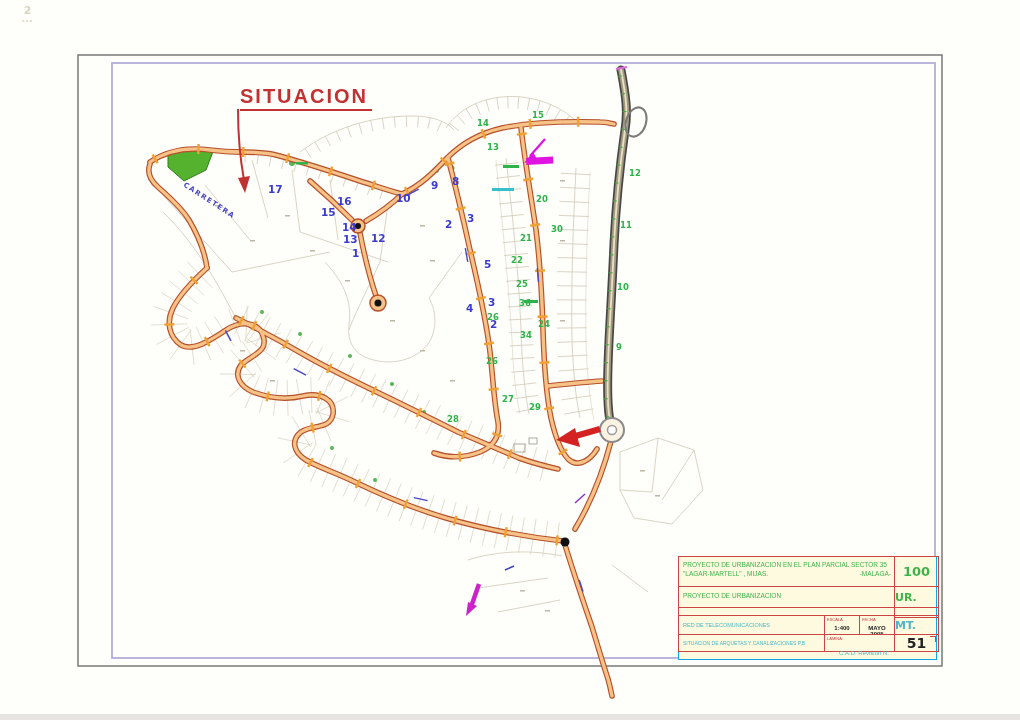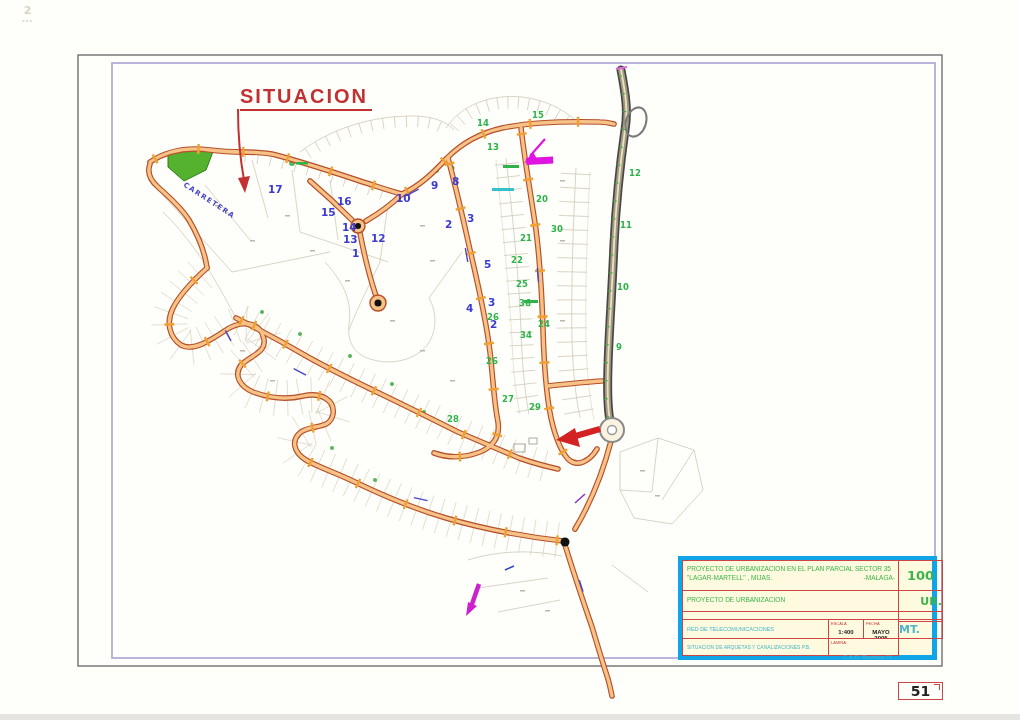--- a/index.html
+++ b/index.html
@@ -22,40 +22,40 @@
   .road{fill:none;stroke:#b5502a;stroke-width:5.6;stroke-linecap:round;stroke-linejoin:round;}
   .roadfill{fill:none;stroke:#f6c287;stroke-width:3.3;stroke-linecap:round;stroke-linejoin:round;}
   .hwy-case{fill:none;stroke:#474747;stroke-width:9;stroke-linecap:round;}
   .hwy-body{fill:none;stroke:#a39a7e;stroke-width:5.6;stroke-linecap:round;}
   .hwy-mid {fill:none;stroke:#e9e2c9;stroke-width:1.8;stroke-linecap:round;}
   .lbl-blue{font:bold 10.5px "DejaVu Sans",sans-serif;fill:#3b3bd1;}
   .lbl-green{font:bold 8.5px "DejaVu Sans",sans-serif;fill:#2eb34a;}
   .lbl-road{font:bold 7px "DejaVu Sans",sans-serif;fill:#4646c8;letter-spacing:1.5px;}
   
   #titleblock{position:absolute;left:678px;top:556px;width:259px;height:104px;background:#fdfadf;
-              border:5px solid #0ea5e9;box-sizing:border-box;font-family:"Liberation Sans",sans-serif;}
+              border:1px solid #0ea5e9;box-sizing:border-box;font-family:"Liberation Sans",sans-serif;}
   #titleblock .cell{position:absolute;box-sizing:border-box;border:1px solid #cc4444;overflow:hidden;}
   .tb-green{color:#3cb44a;}
   .tb-cyan{color:#4ab8c8;}
   .tb-red{color:#cc4444;}
-  .tb-black{color:#222;margin-top:44px;}
+  .tb-black{color:#222;}
   #tb-r1{left:-1px;top:-1px;width:217px;height:31px;padding:3px 3px 0 4px;font-size:6.5px;line-height:9px;}
   #tb-r1 .right{float:right;}
   #tb-r2{left:-1px;top:29px;width:217px;height:22px;padding:5px 0 0 4px;font-size:6.5px;}
   #tb-gap{left:-1px;top:50px;width:261px;height:9px;}
   #tb-r3{left:-1px;top:58px;width:147px;height:20px;padding:6px 0 0 4px;font-size:5.5px;}
   #tb-r4{left:-1px;top:77px;width:147px;height:18px;padding:5px 0 0 4px;font-size:5px;}
   #tb-escala{left:145px;top:58px;width:36px;height:20px;font-size:4px;padding:1px 2px;}
   #tb-fecha{left:180px;top:58px;width:36px;height:20px;font-size:4px;padding:1px 2px;}
   #tb-lamina{left:145px;top:77px;width:71px;height:18px;font-size:4px;padding:1px 2px;}
   .tb-val{display:block;text-align:center;font-size:6px;font-weight:bold;margin-top:3px;}
   #tb-c100{left:215px;top:-1px;width:45px;height:31px;font:bold 13px "DejaVu Sans",sans-serif;
            text-align:center;line-height:30px;}
   #tb-cur{left:215px;top:29px;width:45px;height:32px;font:bold 11px "DejaVu Sans",sans-serif;
-          text-align:right;line-height:21px;}
+          text-align:left;line-height:21px;}
   #tb-cmt{left:215px;top:58px;width:45px;height:20px;font:bold 11px "DejaVu Sans",sans-serif;
           text-align:left;line-height:19px;}
   #tb-c51{left:215px;top:77px;width:45px;height:18px;font:bold 14px "DejaVu Sans",sans-serif;
           text-align:center;line-height:17px;}
   #tb-tick{position:absolute;right:2px;top:1px;width:5px;height:5px;border-top:1px solid #cc4444;
            border-right:1px solid #cc4444;}
   #tb-cad{position:absolute;left:160px;top:93px;font-size:6px;}
 </style>
 </head>
 <body>

